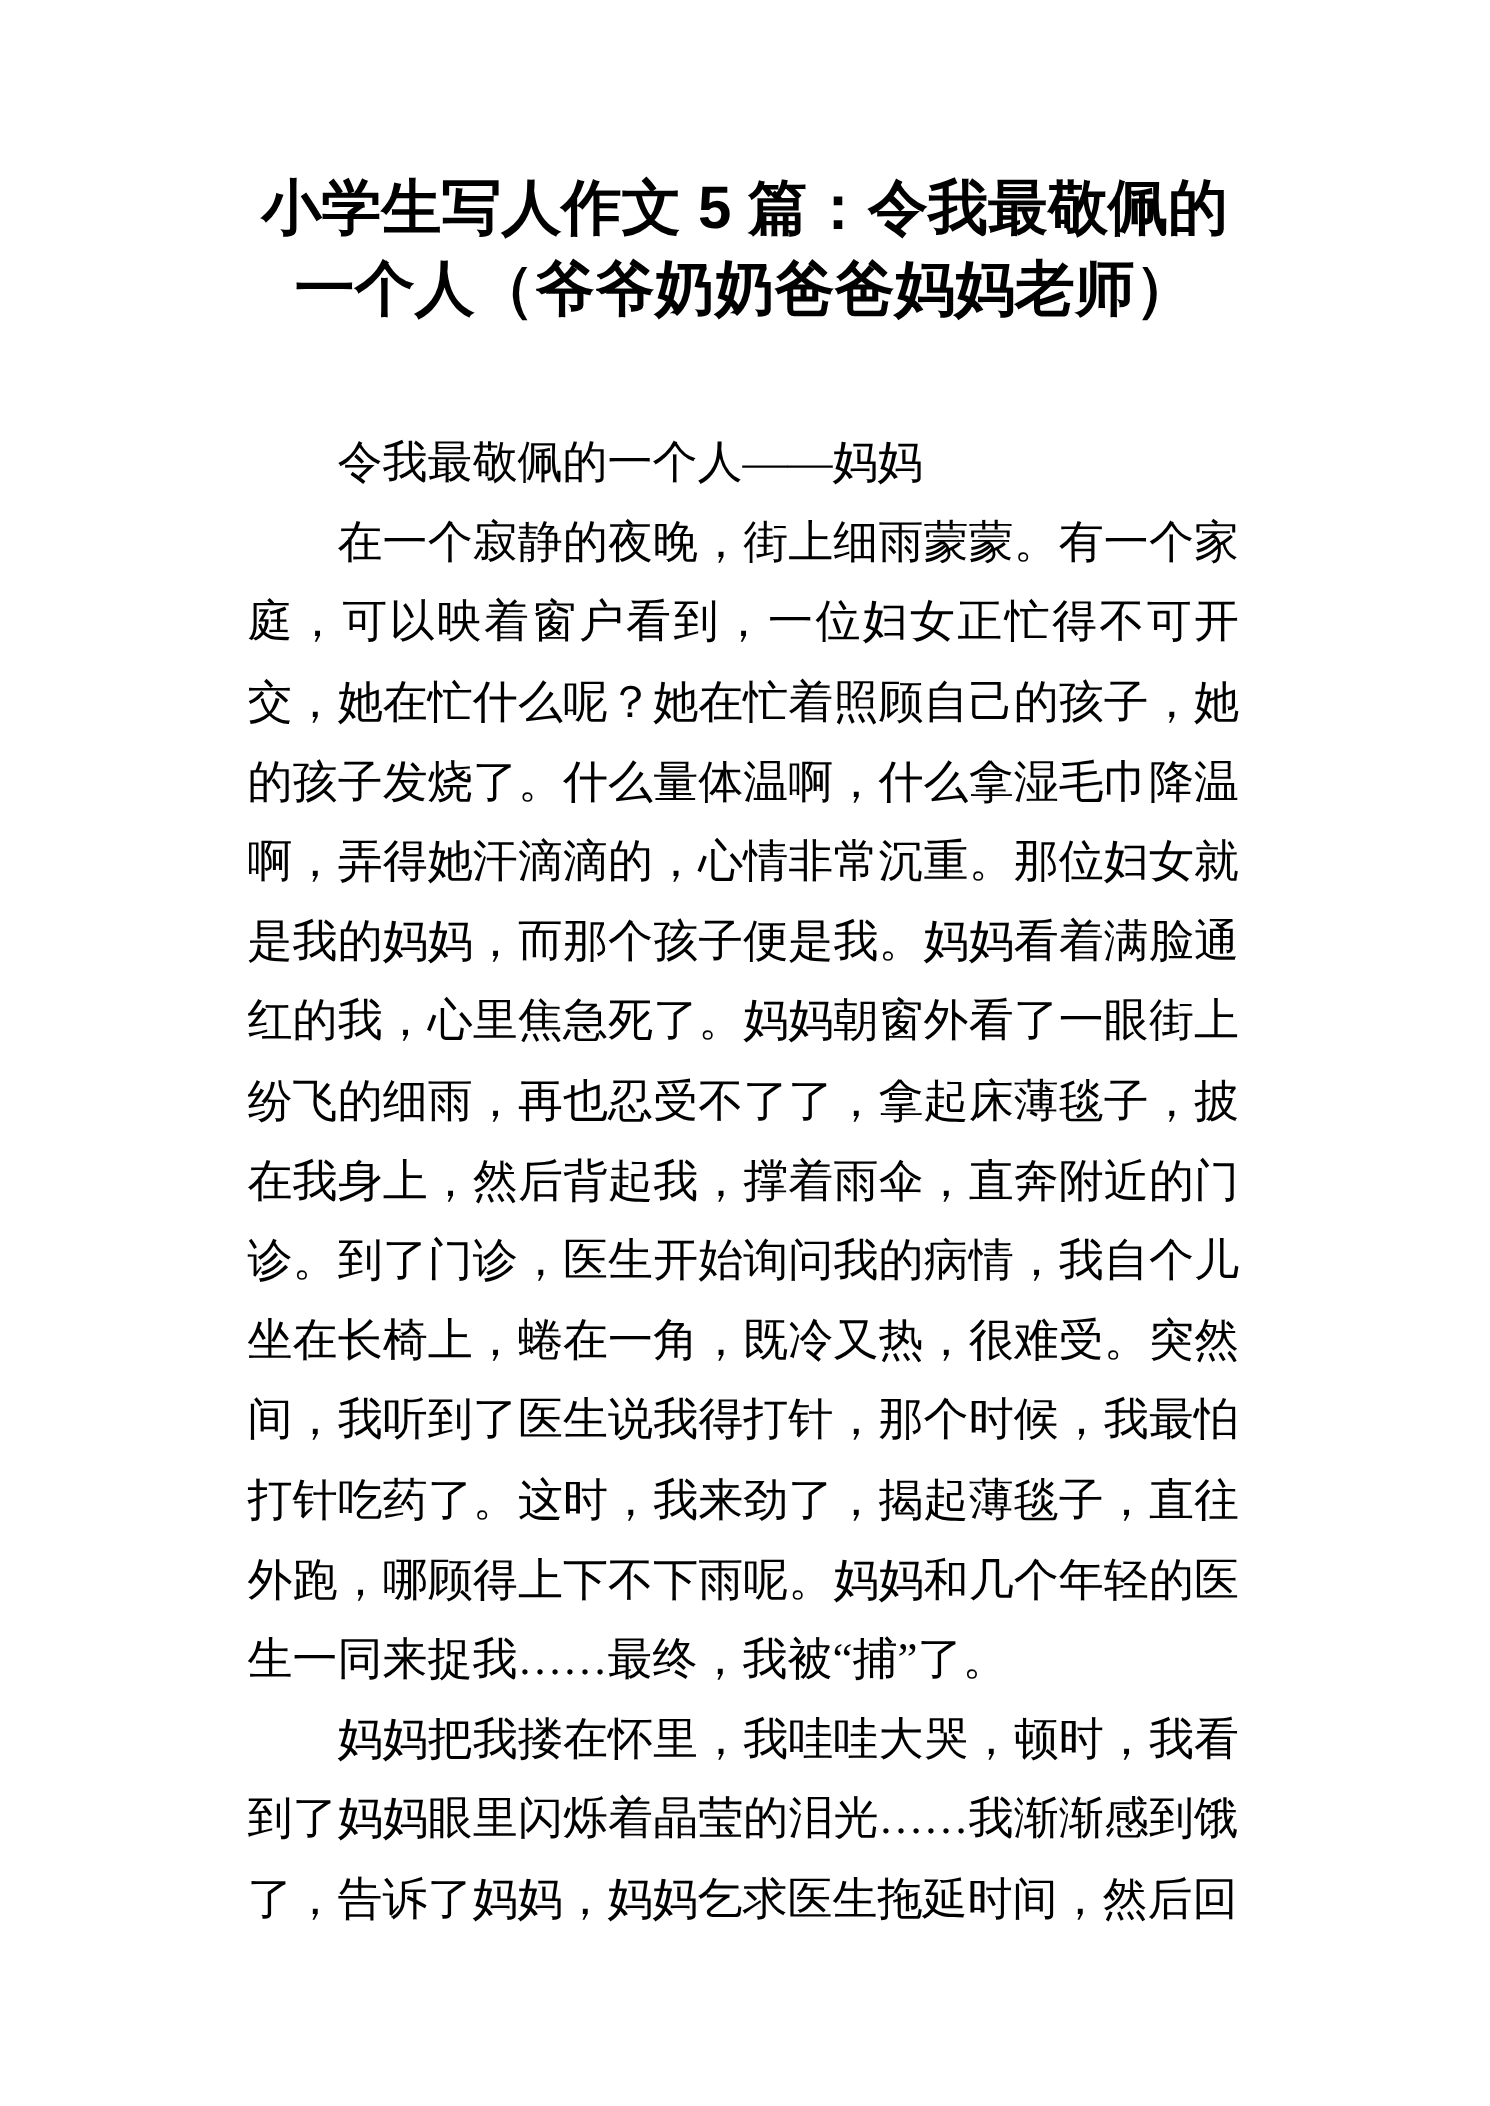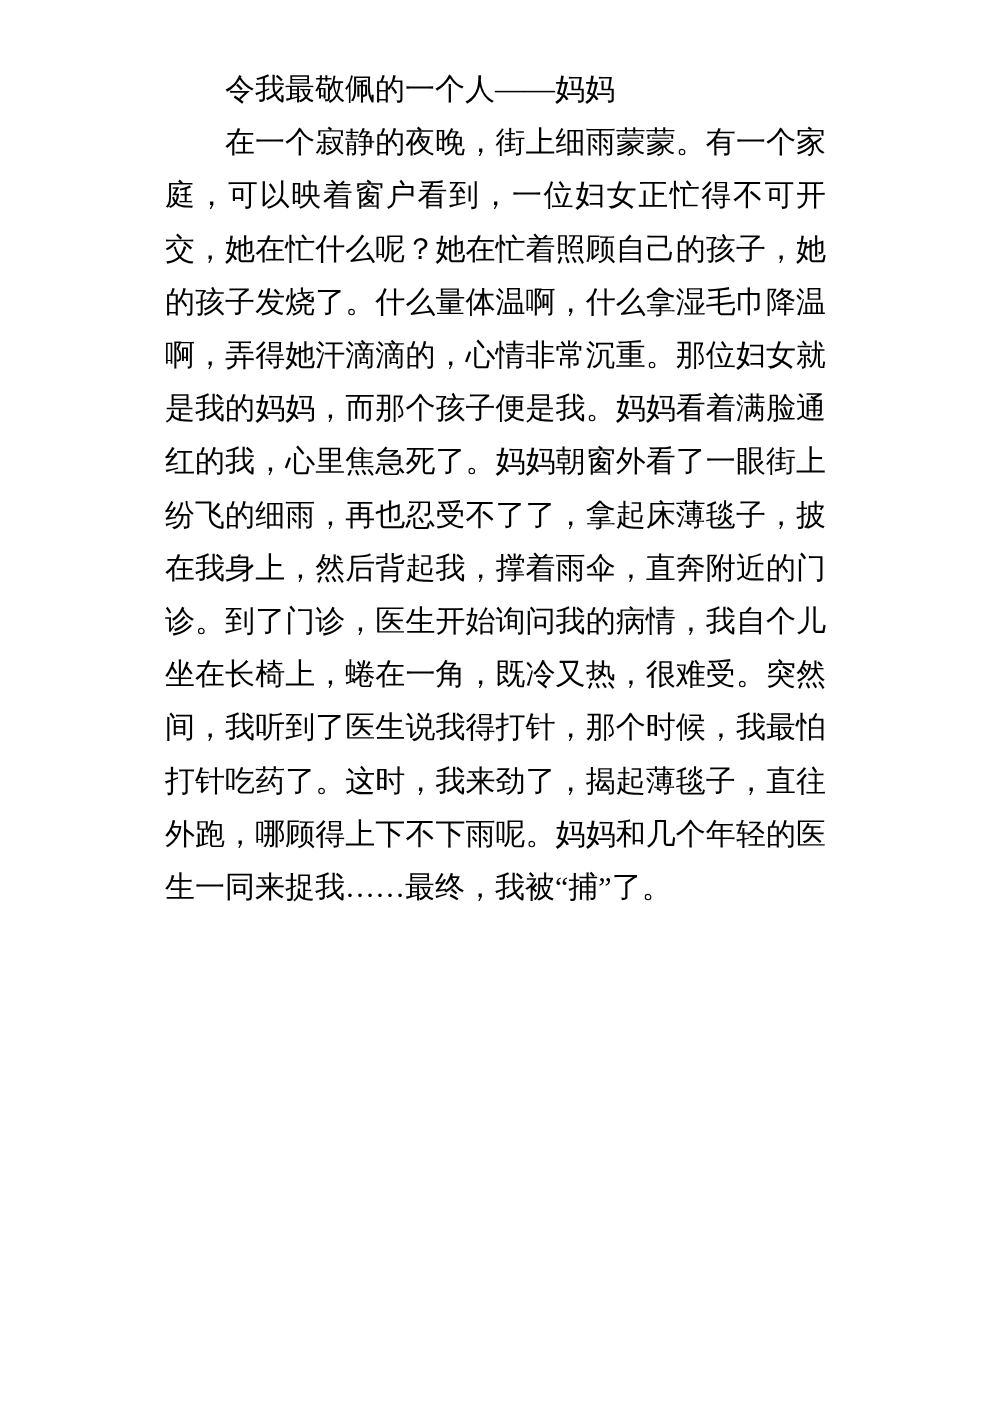--- a/index.html
+++ b/index.html
@@ -41,18 +41,20 @@
   .para {
     margin: 0;
     padding: 0;
     text-indent: 2em;
   }
 </style>
 </head>
 <body style="background: rgb(255, 255, 255); color: rgb(0, 0, 0);">
 
 <div class="page">
+  <h1 class="doc-title">小学生写人作文 5 篇：令我最敬佩的一个人（爷爷奶奶爸爸妈妈老师）</h1>
 
   <div class="essay-body">
     <p class="para">令我最敬佩的一个人——妈妈</p>
     <p class="para">在一个寂静的夜晚，街上细雨蒙蒙。有一个家庭，可以映着窗户看到，一位妇女正忙得不可开交，她在忙什么呢？她在忙着照顾自己的孩子，她的孩子发烧了。什么量体温啊，什么拿湿毛巾降温啊，弄得她汗滴滴的，心情非常沉重。那位妇女就是我的妈妈，而那个孩子便是我。妈妈看着满脸通红的我，心里焦急死了。妈妈朝窗外看了一眼街上纷飞的细雨，再也忍受不了了，拿起床薄毯子，披在我身上，然后背起我，撑着雨伞，直奔附近的门诊。到了门诊，医生开始询问我的病情，我自个儿坐在长椅上，蜷在一角，既冷又热，很难受。突然间，我听到了医生说我得打针，那个时候，我最怕打针吃药了。这时，我来劲了，揭起薄毯子，直往外跑，哪顾得上下不下雨呢。妈妈和几个年轻的医生一同来捉我……最终，我被“捕”了。</p>
+    <p class="para">妈妈把我搂在怀里，我哇哇大哭，顿时，我看到了妈妈眼里闪烁着晶莹的泪光……我渐渐感到饿了，告诉了妈妈，妈妈乞求医生拖延时间，然后回</p>
   </div>
 </div>
 
 </body></html>

